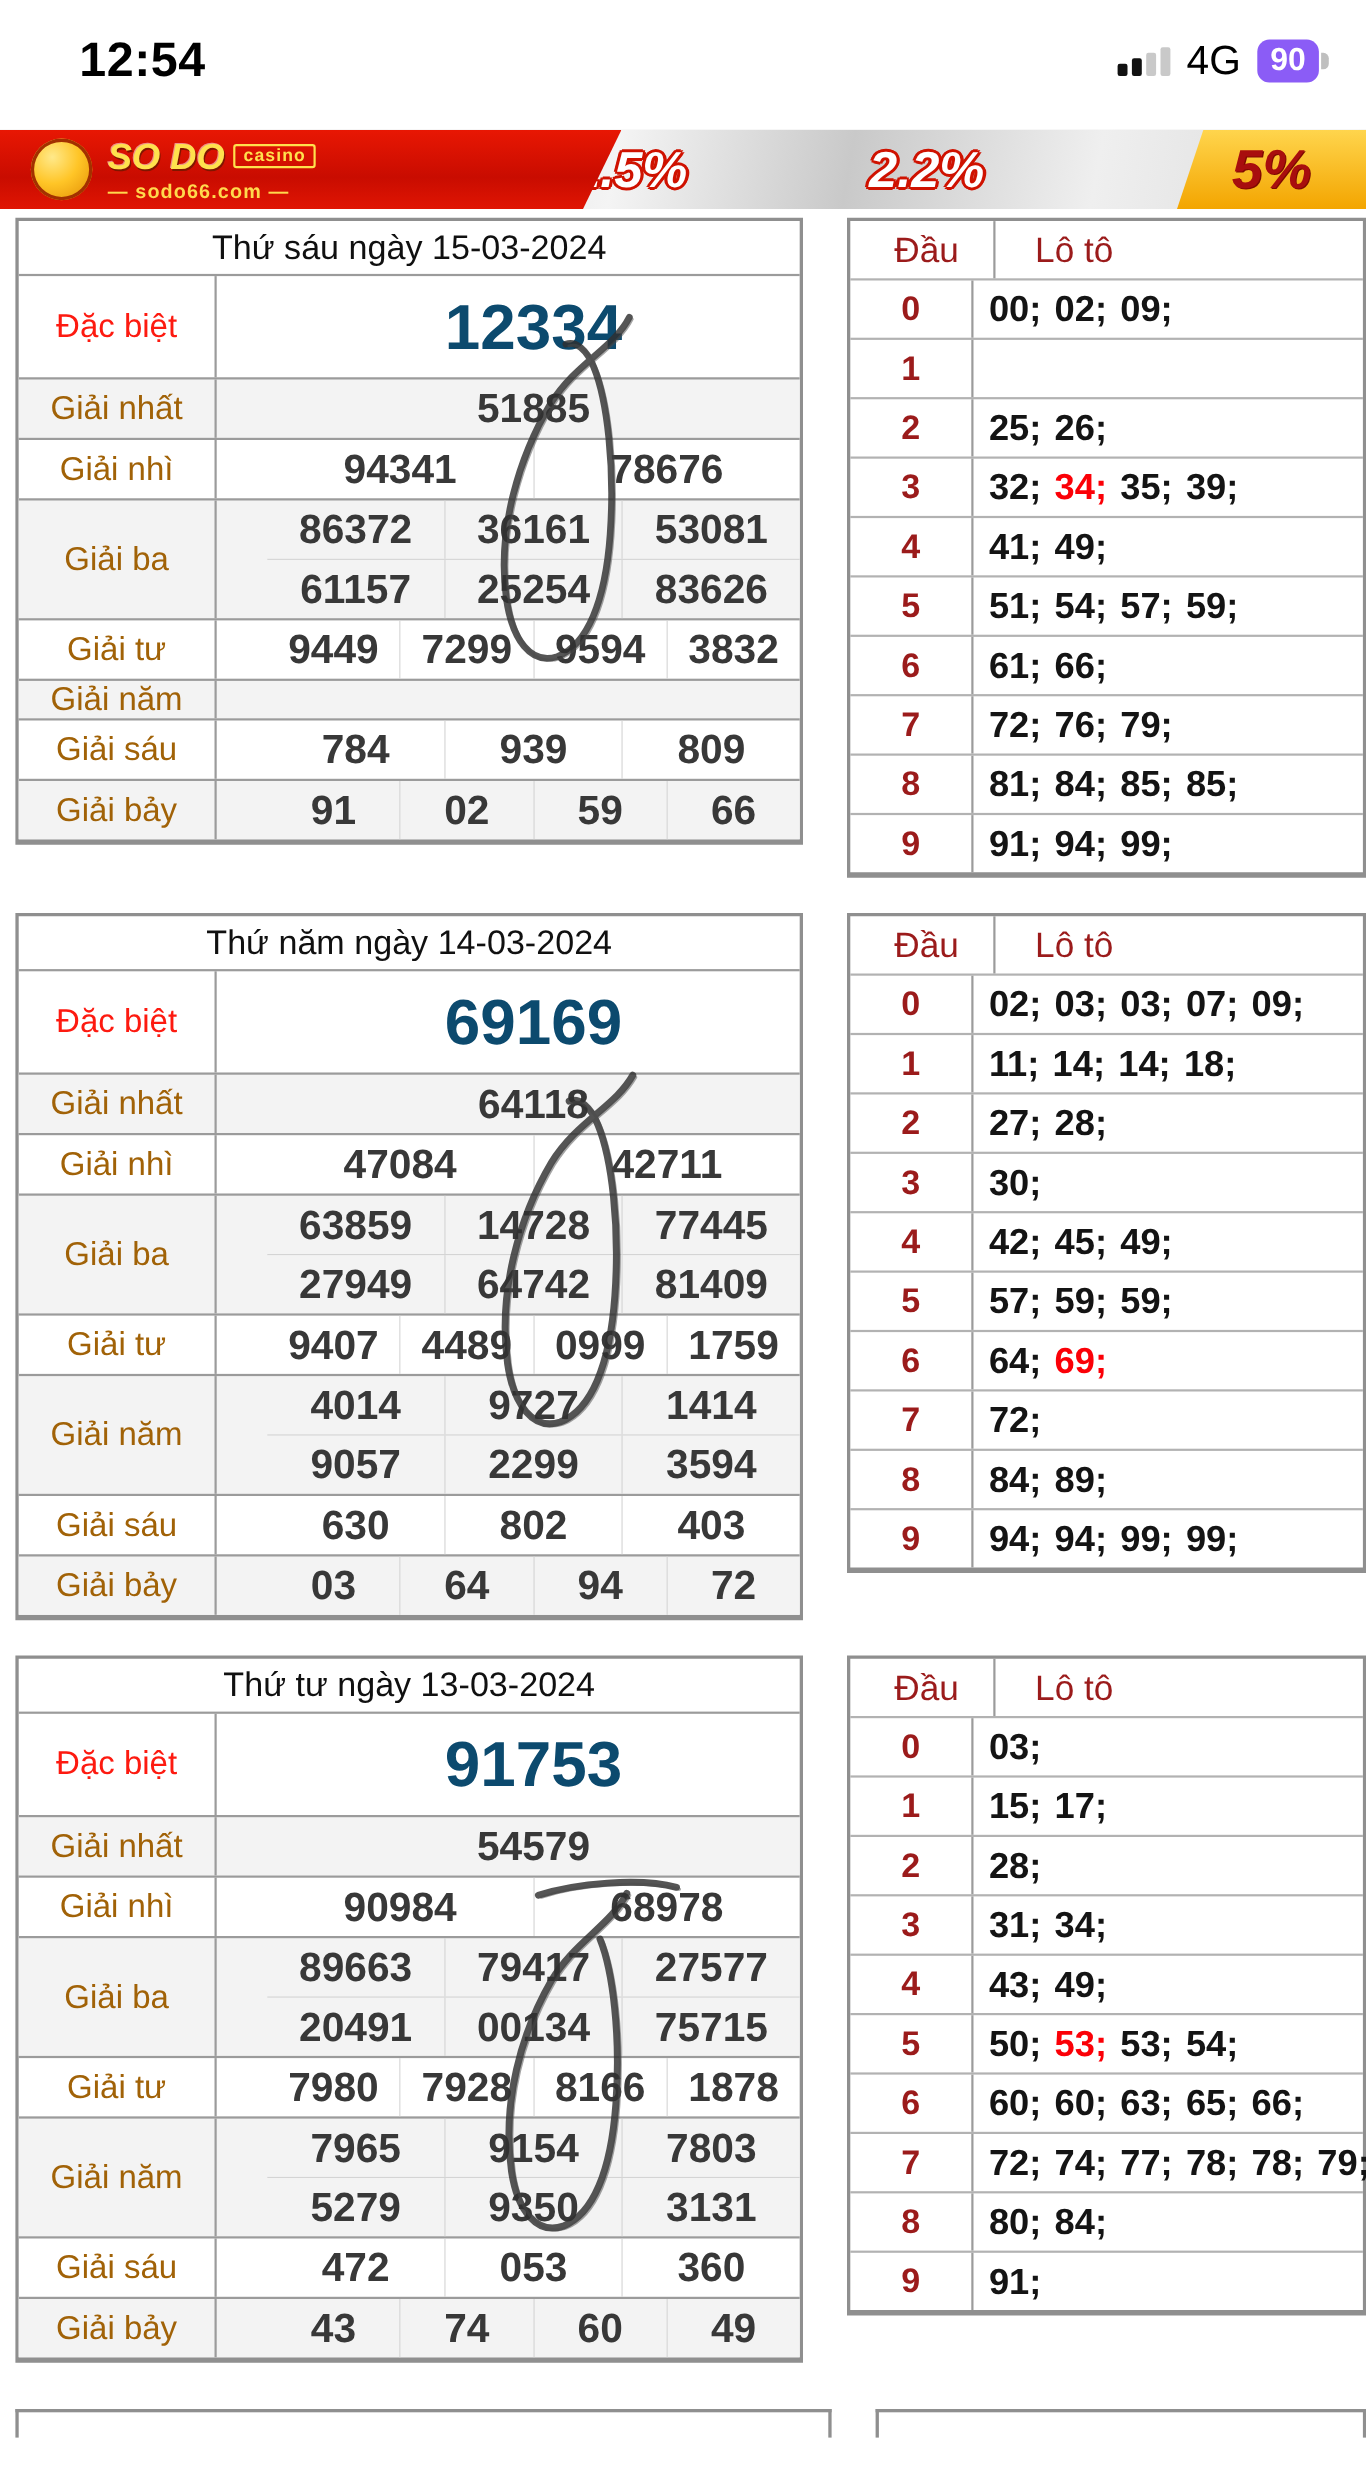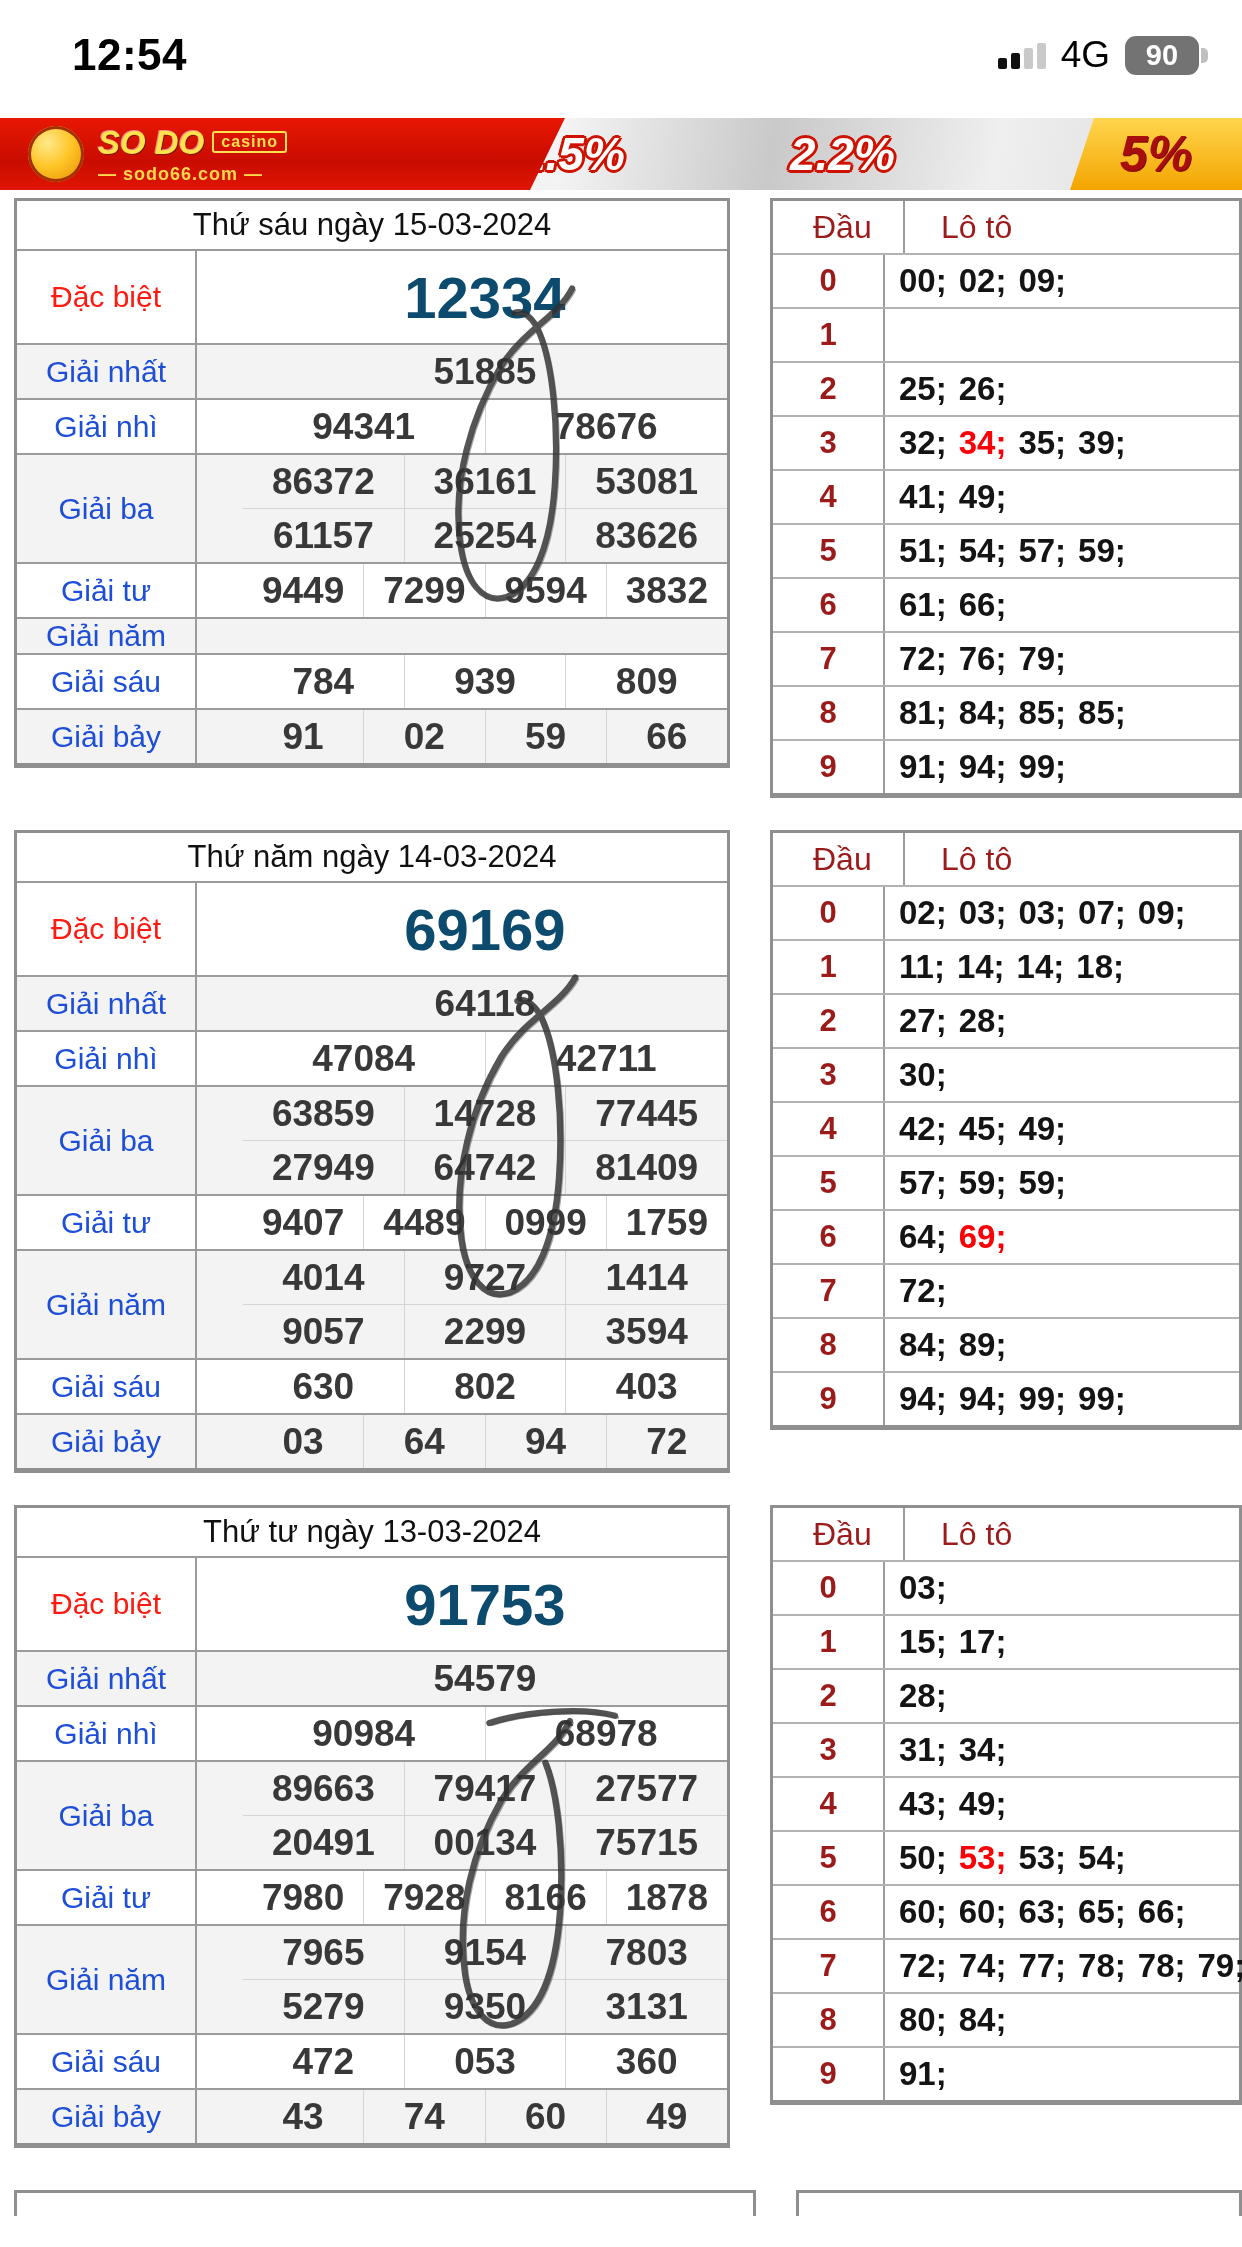--- a/index.html
+++ b/index.html
@@ -13,21 +13,21 @@
   .sb-time{font-size:44px;font-weight:700;color:#000;letter-spacing:.5px;}
   .sb-right{display:flex;align-items:center;gap:15px;}
   .signal{display:flex;align-items:flex-end;gap:4px;height:27px;}
   .signal i{width:9px;border-radius:2px;display:block;background:#c9c9c9;}
   .signal i:nth-child(1){height:11px;background:#111;}
   .signal i:nth-child(2){height:16px;background:#111;}
   .signal i:nth-child(3){height:21px;}
   .signal i:nth-child(4){height:26px;}
   .sb-net{font-size:37px;color:#000;}
   .battery{display:flex;align-items:center;}
-  .bat-body{width:74px;height:39px;background:#737373;border-radius:11px;color:#fff;
+  .bat-body{width:56px;height:39px;background:#8b5cf6;border-radius:11px;color:#fff;
     font-size:29px;font-weight:700;display:flex;align-items:center;justify-content:center;}
   .bat-nub{width:7px;height:15px;background:#bfbfbf;border-radius:0 5px 5px 0;margin-left:2px;}
   
   .banner{position:relative;margin-top:22px;height:72px;overflow:hidden;background:#dcdcdc;}
   .bseg{position:absolute;top:0;height:100%;}
   .bseg.silver{left:0;right:0;background:linear-gradient(100deg,#fafafa 0%,#d6d6d6 25%,#f4f4f4 45%,#c9c9c9 62%,#efefef 80%,#d9d9d9 100%);}
   .bseg.redseg{left:0;width:565px;background:linear-gradient(180deg,#e81703 0%,#c90c00 60%,#e01503 100%);
     clip-path:polygon(0 0,100% 0,calc(100% - 35px) 100%,0 100%);display:flex;align-items:center;}
   .bseg.gold{right:0;width:172px;background:linear-gradient(180deg,#ffd54d 0%,#f3a500 100%);
     clip-path:polygon(24px 0,100% 0,100% 100%,0 100%);display:flex;align-items:center;justify-content:center;}
@@ -53,21 +53,21 @@
   .content{padding:8px 0 0 14px;}
   .section{display:flex;gap:40px;margin-bottom:32px;align-items:flex-start;}
   
   .rt{width:786px;box-sizing:border-box;border:3px solid #8f8f8f;border-bottom-width:5px;
     background:#fff;position:relative;}
   .rt-title{min-height:48px;display:flex;align-items:center;justify-content:center;
     font-size:31px;color:#101010;}
   .rt-row{display:flex;border-top:2px solid #9b9b9b;gap:46px;}
   .rt-row.alt{background:#f3f3f3;}
   .rt-label{width:180px;flex:0 0 180px;display:flex;align-items:center;justify-content:center;
-    font-size:30px;color:#1d4ed8;border-right:2px solid #9b9b9b;box-sizing:border-box;}
+    font-size:30px;color:#a16207;border-right:2px solid #9b9b9b;box-sizing:border-box;}
   .rt-label.redlbl{color:#fd1a10;}
   .rt-vals{flex:1;display:flex;flex-direction:column;}
   .rt-subrow{display:flex;flex:1;}
   .rt-subrow + .rt-subrow{border-top:1px solid #d4d4d4;}
   .rt-cell{flex:1;display:flex;align-items:center;justify-content:center;
     font-weight:700;font-size:37px;color:#383838;min-height:53px;}
   .rt-cell + .rt-cell{border-left:1px solid #d4d4d4;}
   .rt-row.special .rt-cell{font-size:58px;color:#0c4a6e;min-height:92px;border-radius:22px;}
   .ann{position:absolute;left:0;top:0;width:100%;height:100%;pointer-events:none;}
   .ann svg{width:100%;height:100%;}

